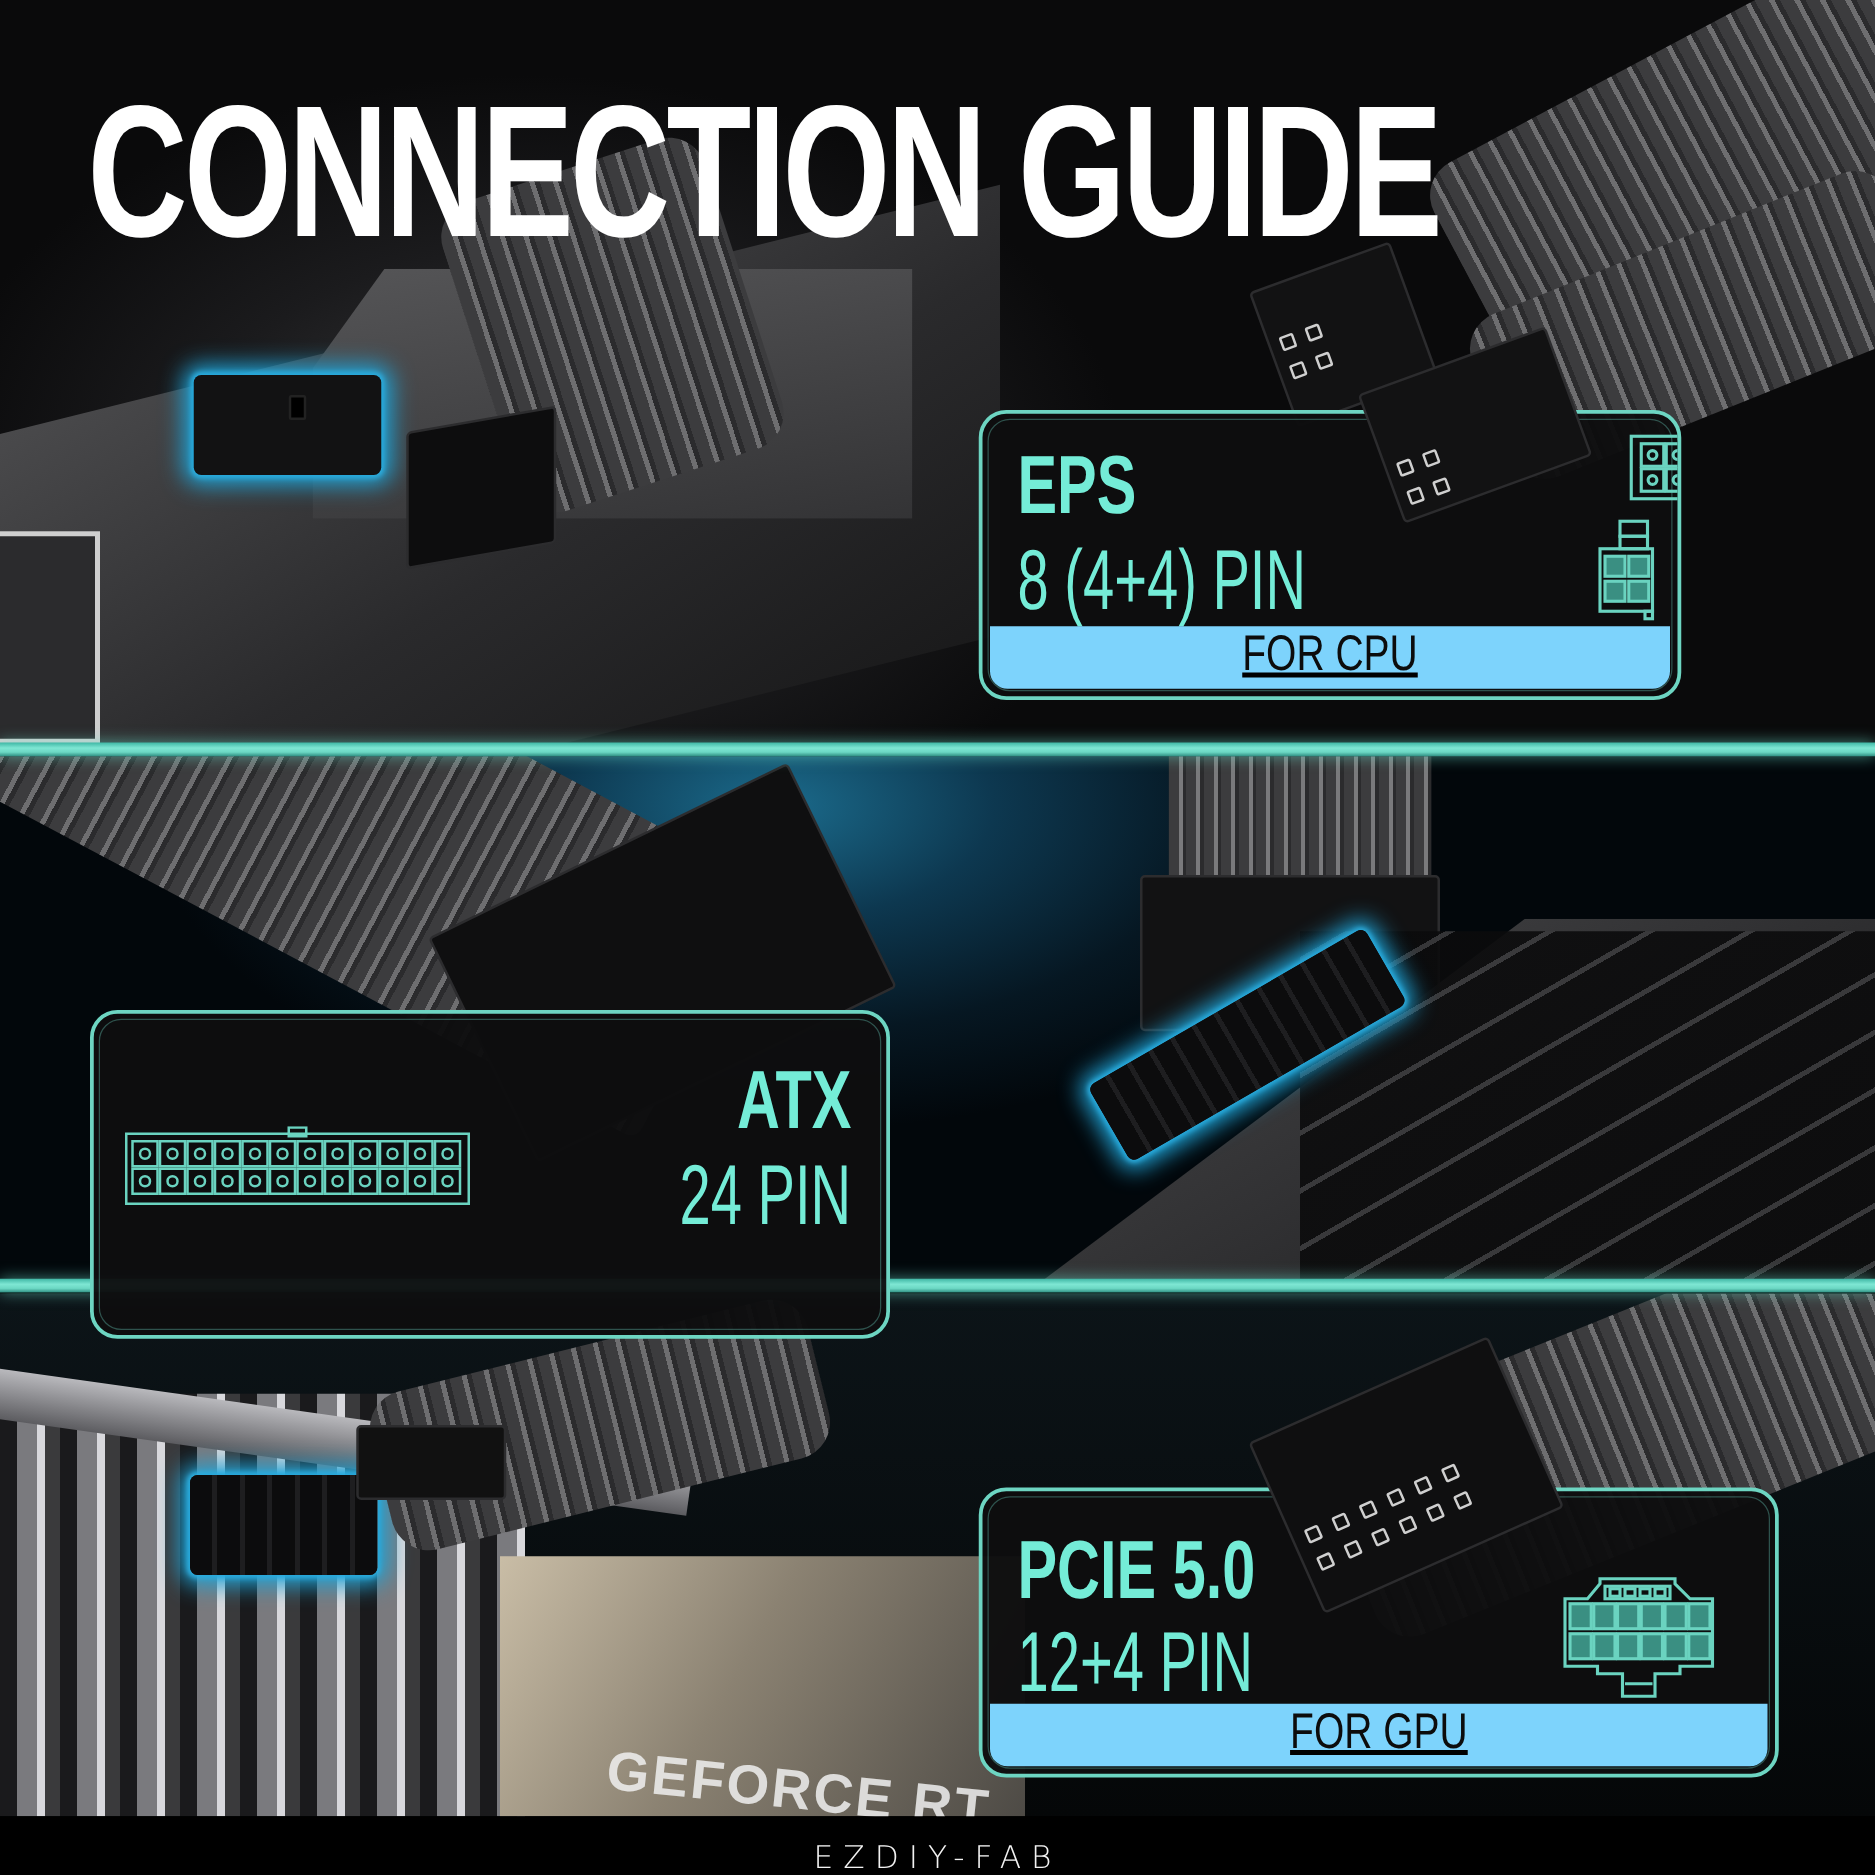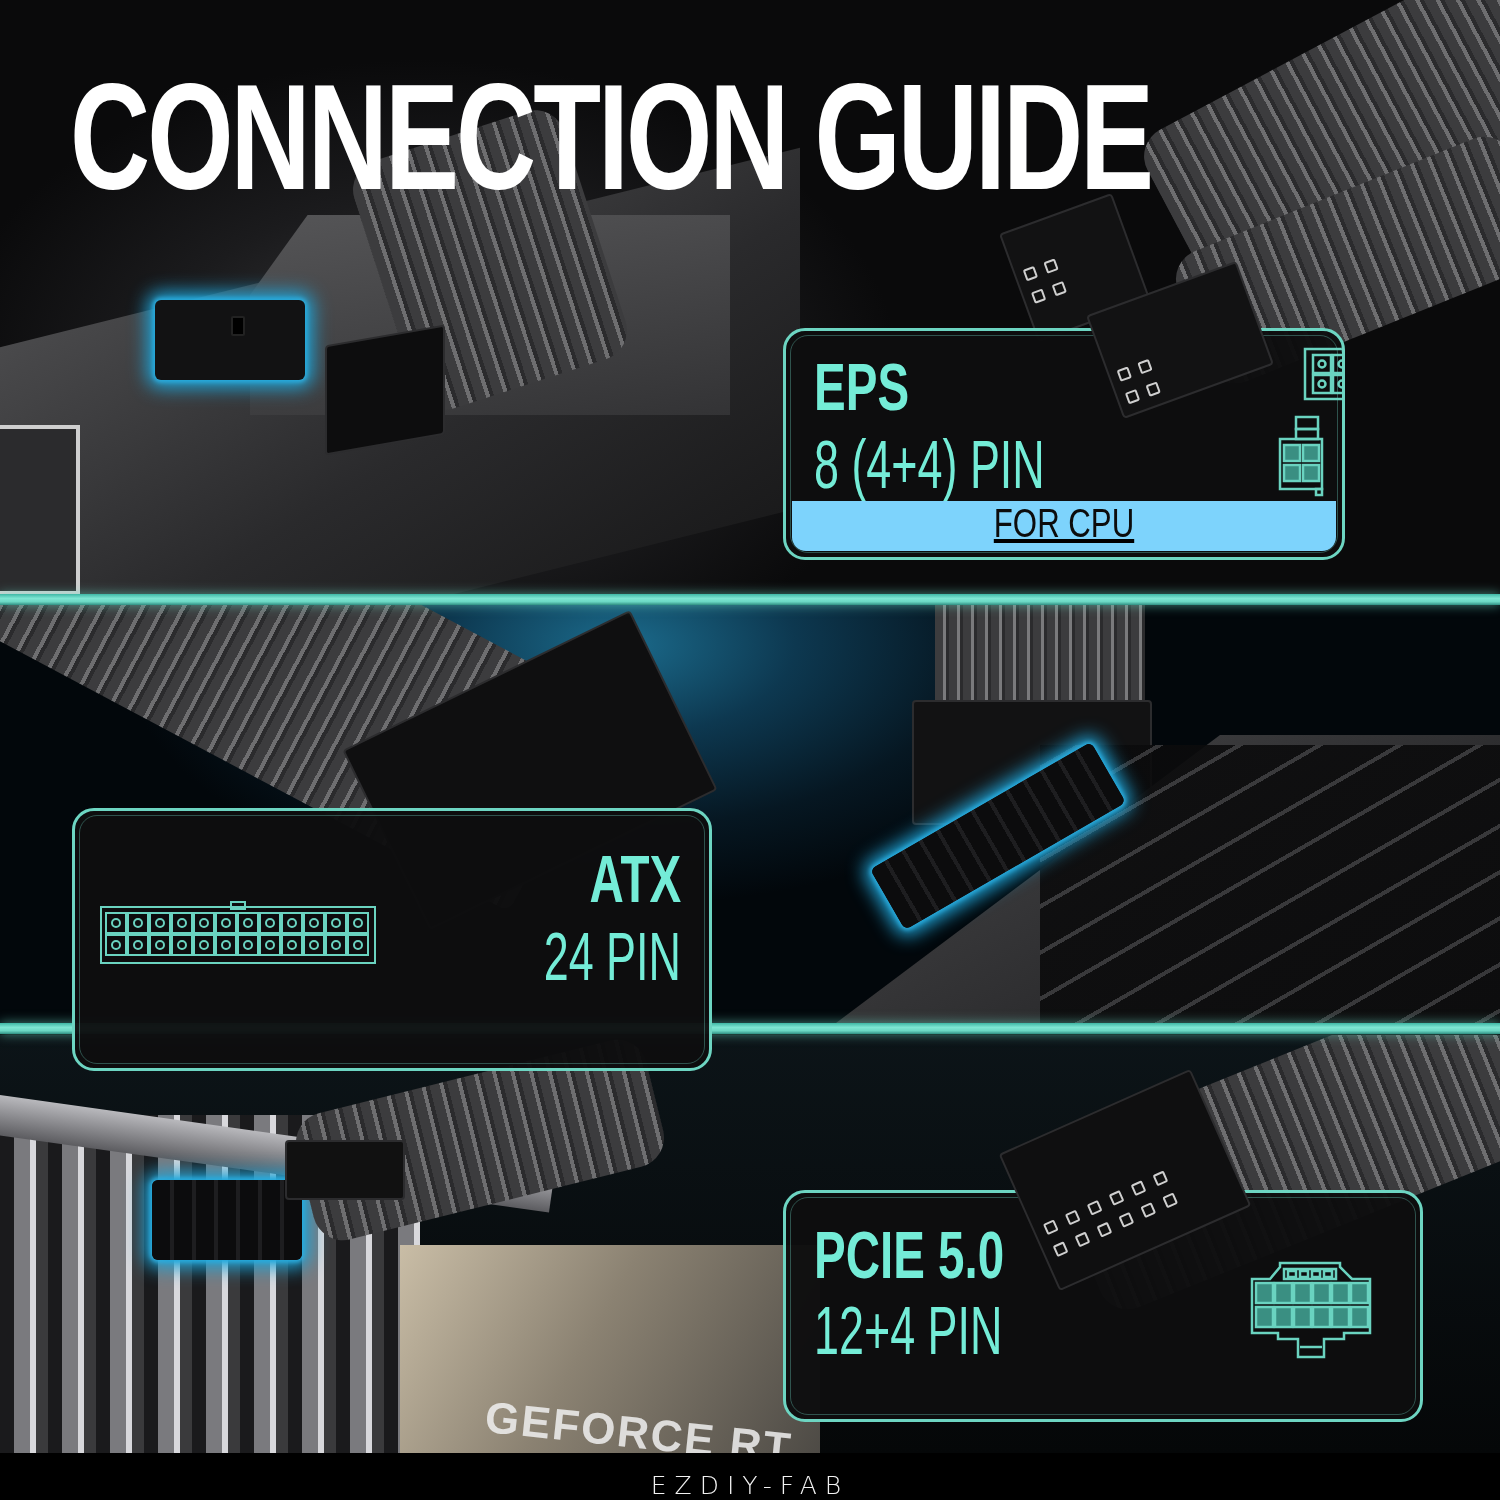--- a/index.html
+++ b/index.html
@@ -295,17 +295,20 @@
             <rect x="27" y="46" width="17" height="20"></rect>
           <rect x="46" y="46" width="17" height="20"></rect>
             <rect x="65" y="46" width="17" height="20"></rect>
           <rect x="84" y="46" width="17" height="20"></rect>
             <rect x="103" y="46" width="17" height="20"></rect>
         </g>
         <line x1="52" y1="86" x2="74" y2="86"></line>
       </g>
     </svg>
   </div>
+  <div class="panel-footer">
+    <span>FOR GPU</span>
+  </div>
 </div>
 
 <div class="brand-bar">
   <span>EZDIY-FAB</span>
 </div>
 
 </body></html>

